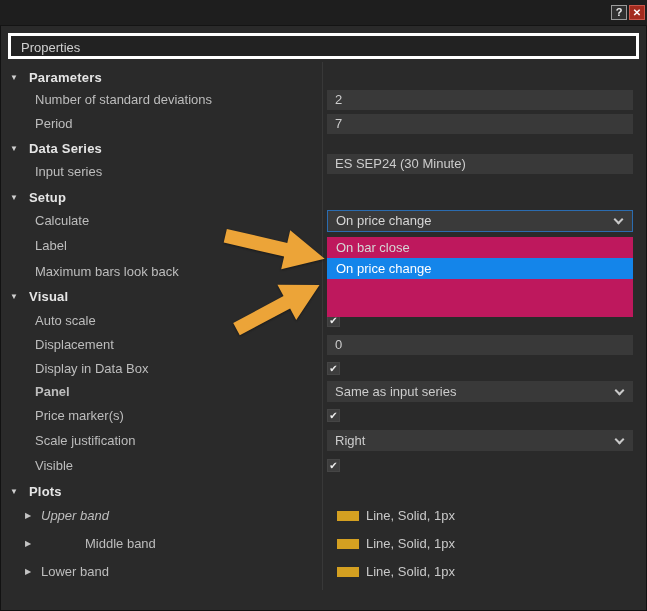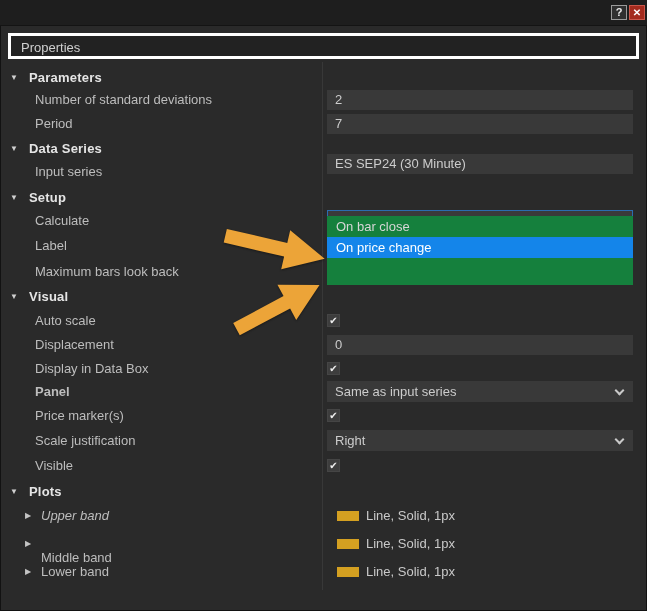--- a/index.html
+++ b/index.html
@@ -24,21 +24,21 @@
   .hdr-text{font-size:13px;font-weight:bold;color:#e5e5e5;margin-left:7px;letter-spacing:.2px;}
   
   .row-label{position:absolute;left:35px;height:20px;line-height:20px;font-size:13px;color:#bdbdbd;white-space:nowrap;}
   
   .field{position:absolute;left:327px;width:306px;height:20px;background:#393939;color:#cccccc;font-size:13px;line-height:20px;padding-left:8px;}
   .checkbox{position:absolute;left:327px;width:13px;height:13px;background:#3d3d3d;border:1px solid #454545;color:#eeeeee;font-size:10px;line-height:11px;text-align:center;}
   .dropdown{position:absolute;left:327px;width:306px;height:21px;background:#393939;color:#cccccc;font-size:13px;line-height:21px;padding-left:8px;}
   .combobox{position:absolute;left:327px;top:210px;width:306px;height:22px;background:#3a3a3a;border:1px solid #2b6cb0;color:#d6d6d6;font-size:13px;line-height:20px;padding-left:8px;}
   .chev{position:absolute;right:10px;top:50%;width:7px;height:7px;border-right:2px solid #c9c9c9;border-bottom:2px solid #c9c9c9;transform:translateY(-72%) rotate(45deg);}
   
-  .popup{position:absolute;left:327px;top:216px;width:306px;height:69px;background:#15803d;z-index:5;}
+  .popup{position:absolute;left:327px;top:237px;width:306px;height:80px;background:#be185d;z-index:5;}
   .popup .opt{height:21px;line-height:21px;padding-left:9px;font-size:13px;color:#d6d6d6;white-space:nowrap;}
   .popup .opt.selected{background:#1485ea;color:#ffffff;}
   
   .plot-tri{position:absolute;left:25px;font-size:8px;color:#c4c4c4;height:20px;line-height:20px;}
   .plot-label{position:absolute;left:41px;height:20px;line-height:20px;font-size:13px;color:#bdbdbd;}
   .swatch{position:absolute;left:337px;width:22px;height:10px;background:#d4a021;}
   .plot-value{position:absolute;left:366px;height:20px;line-height:20px;font-size:13px;color:#c9c9c9;}
   
   .arrow-svg{position:absolute;z-index:9;filter:drop-shadow(0 1px 1px rgba(0,0,0,.4));}
 </style>
@@ -126,21 +126,21 @@
     <span class="tri">▼</span>
     <span class="hdr-text">Plots</span>
   </div>
 
   <div class="plot-tri" style="top:506px;">▶</div>
   <div class="plot-label" style="top:506px;font-style:italic;">Upper band</div>
   <div class="swatch" style="top:511px;"></div>
   <div class="plot-value" style="top:506px;">Line, Solid, 1px</div>
 
   <div class="plot-tri" style="top:534px;">▶</div>
-  <div class="plot-label" style="top:548px;">Middle band</div>
+  <div class="plot-label" style="top:534px;margin-left:44px;">Middle band</div>
   <div class="swatch" style="top:539px;"></div>
   <div class="plot-value" style="top:534px;">Line, Solid, 1px</div>
 
   <div class="plot-tri" style="top:562px;">▶</div>
   <div class="plot-label" style="top:562px;">Lower band</div>
   <div class="swatch" style="top:567px;"></div>
   <div class="plot-value" style="top:562px;">Line, Solid, 1px</div>
 
   <svg class="arrow-svg" style="left:222px;top:225px;" width="110" height="54" viewBox="0 0 110 54">
     <g transform="rotate(13 52 22)">

